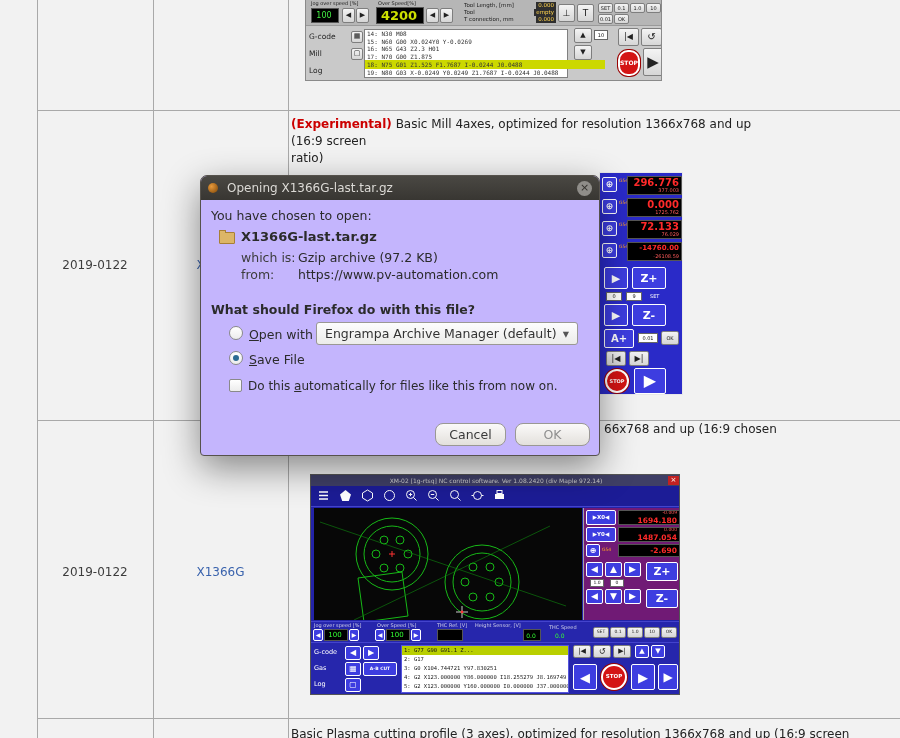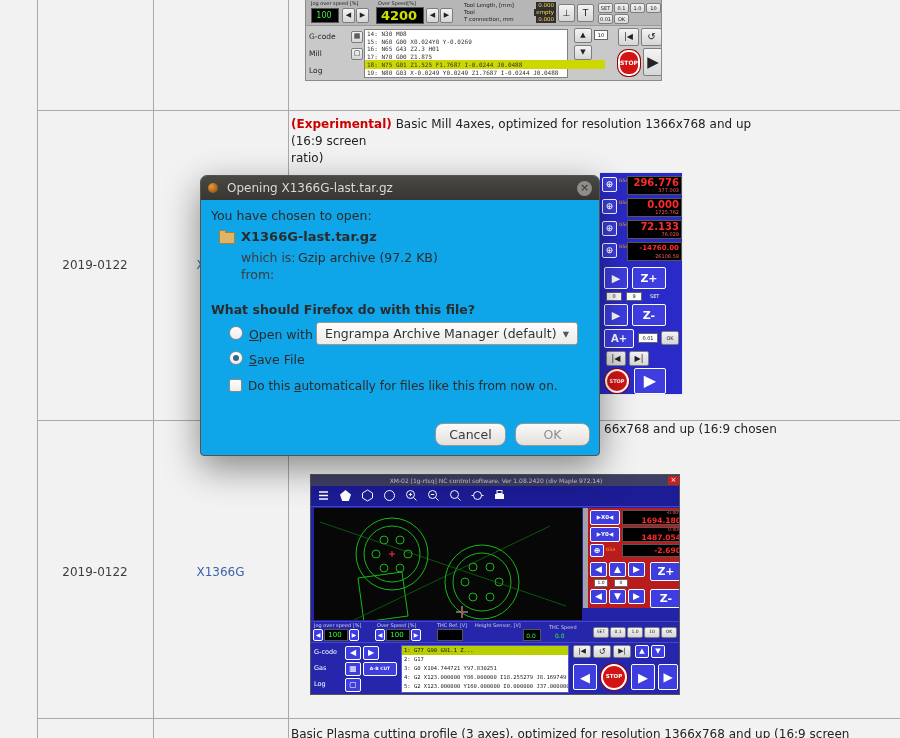--- a/index.html
+++ b/index.html
@@ -36,21 +36,21 @@
   .cmain{font-size:10px;font-weight:bold;color:#ff2a2a;line-height:9px;white-space:nowrap}
   .csub{font-size:5px;color:#ff5a5a;line-height:6px;white-space:nowrap}
   .g54{position:absolute;font-size:4.5px;color:#ffa020;line-height:1}
 
   
   .pline{height:9px;font-family:"DejaVu Sans Mono",monospace;font-size:5.5px;line-height:9px;
          padding-left:2px;white-space:nowrap;background:#fff;color:#222;overflow:hidden}
   .pline.hl{background:#b9cf00;color:#111}
 
   
-  .dialog{position:absolute;left:200px;top:175px;width:400px;height:281px;background:#0ea5e9;
+  .dialog{position:absolute;left:200px;top:175px;width:400px;height:281px;background:#c4b5fd;
           border:1px solid #56524c;border-radius:7px 7px 4px 4px;
           box-shadow:0 12px 36px rgba(0,0,0,.45);z-index:30;color:#2b2b2b}
   .dlg-titlebar{position:absolute;left:0;top:0;right:0;height:24px;
           background:linear-gradient(#4a4843,#383632);border-radius:6px 6px 0 0;
           display:flex;align-items:center;padding:0 7px}
   .win-icon{width:10px;height:10px;border-radius:50%;
           background:radial-gradient(circle at 35% 35%, #e89a3c, #7c4406);flex:0 0 auto}
   .dlg-title{color:#dcdad6;font-size:12px;margin-left:9px;white-space:nowrap}
   .dlg-close{margin-left:auto;width:15px;height:15px;border-radius:50%;background:#8f8d89;
           color:#34322e;font-size:11px;line-height:14px;text-align:center}
@@ -273,20 +273,21 @@
   <div class="dlabel" style="left:10px;top:32px">You have chosen to open:</div>
 
   <div class="abs" style="left:18px;top:56px;width:16px;height:12px;background:#dcb567;border:1px solid #a87f35;border-radius:1px">
     <span class="abs" style="left:-1px;top:-3px;width:7px;height:3px;background:#dcb567;border:1px solid #a87f35;border-bottom:none;border-radius:1px 1px 0 0"></span>
   </div>
   <div class="dlabel" style="left:40px;top:53px;font-weight:bold;font-size:13px">X1366G-last.tar.gz</div>
 
   <div class="dlabel" style="left:40px;top:74px;color:#3c3c3c">which is:</div>
   <div class="dlabel" style="left:97px;top:74px">Gzip archive (97.2 KB)</div>
   <div class="dlabel" style="left:40px;top:91px;color:#3c3c3c">from:</div>
+  <div class="dlabel" style="left:97px;top:91px">https://www.pv-automation.com</div>
 
   <div class="dlabel" style="left:10px;top:126px;font-weight:bold">What should Firefox do with this file?</div>
 
   <span class="radio" style="left:28px;top:150px"></span>
   <div class="dlabel" style="left:48px;top:151px"><span class="mn">O</span><span>pen with</span></div>
   <div class="combo" style="left:115px;top:146px;width:262px;height:23px">
     <span style="flex:1">Engrampa Archive Manager (default)</span>
     <span style="color:#555">▾</span>
   </div>
 
@@ -372,21 +373,21 @@
           <line x1="148" y1="98" x2="148" y2="110"></line>
       </g>
       <circle cx="148" cy="104" r="1.4" fill="#ff3333"></circle>
       <g stroke="#ff3333" stroke-width="1">
           <line x1="75" y1="46" x2="81" y2="46"></line>
           <line x1="78" y1="43" x2="78" y2="49"></line>
         </g>
     </svg>
   </div>
 
-  <div class="abs" style="left:272px;top:33px;width:98px;height:100px;background:#b91c1c;border-left:5px solid #a3a3a3">
+  <div class="abs" style="left:272px;top:33px;width:98px;height:112px;background:#701a75;border-left:1px solid #a3a3a3">
     <div class="bbtn" style="left:2px;top:2px;width:30px;height:15px;font-size:5.5px">▶X0◀</div>
     <div class="disp" style="left:34px;top:2px;width:62px;height:15px">
       <span class="csub" style="font-size:4.5px">-0.009</span>
       <span class="cmain" style="font-size:7.5px">1694.180</span>
     </div>
     <div class="bbtn" style="left:2px;top:19px;width:30px;height:15px;font-size:5.5px">▶Y0◀</div>
     <div class="disp" style="left:34px;top:19px;width:62px;height:15px">
       <span class="csub" style="font-size:4.5px">0.000</span>
       <span class="cmain" style="font-size:7.5px">1487.054</span>
     </div>

